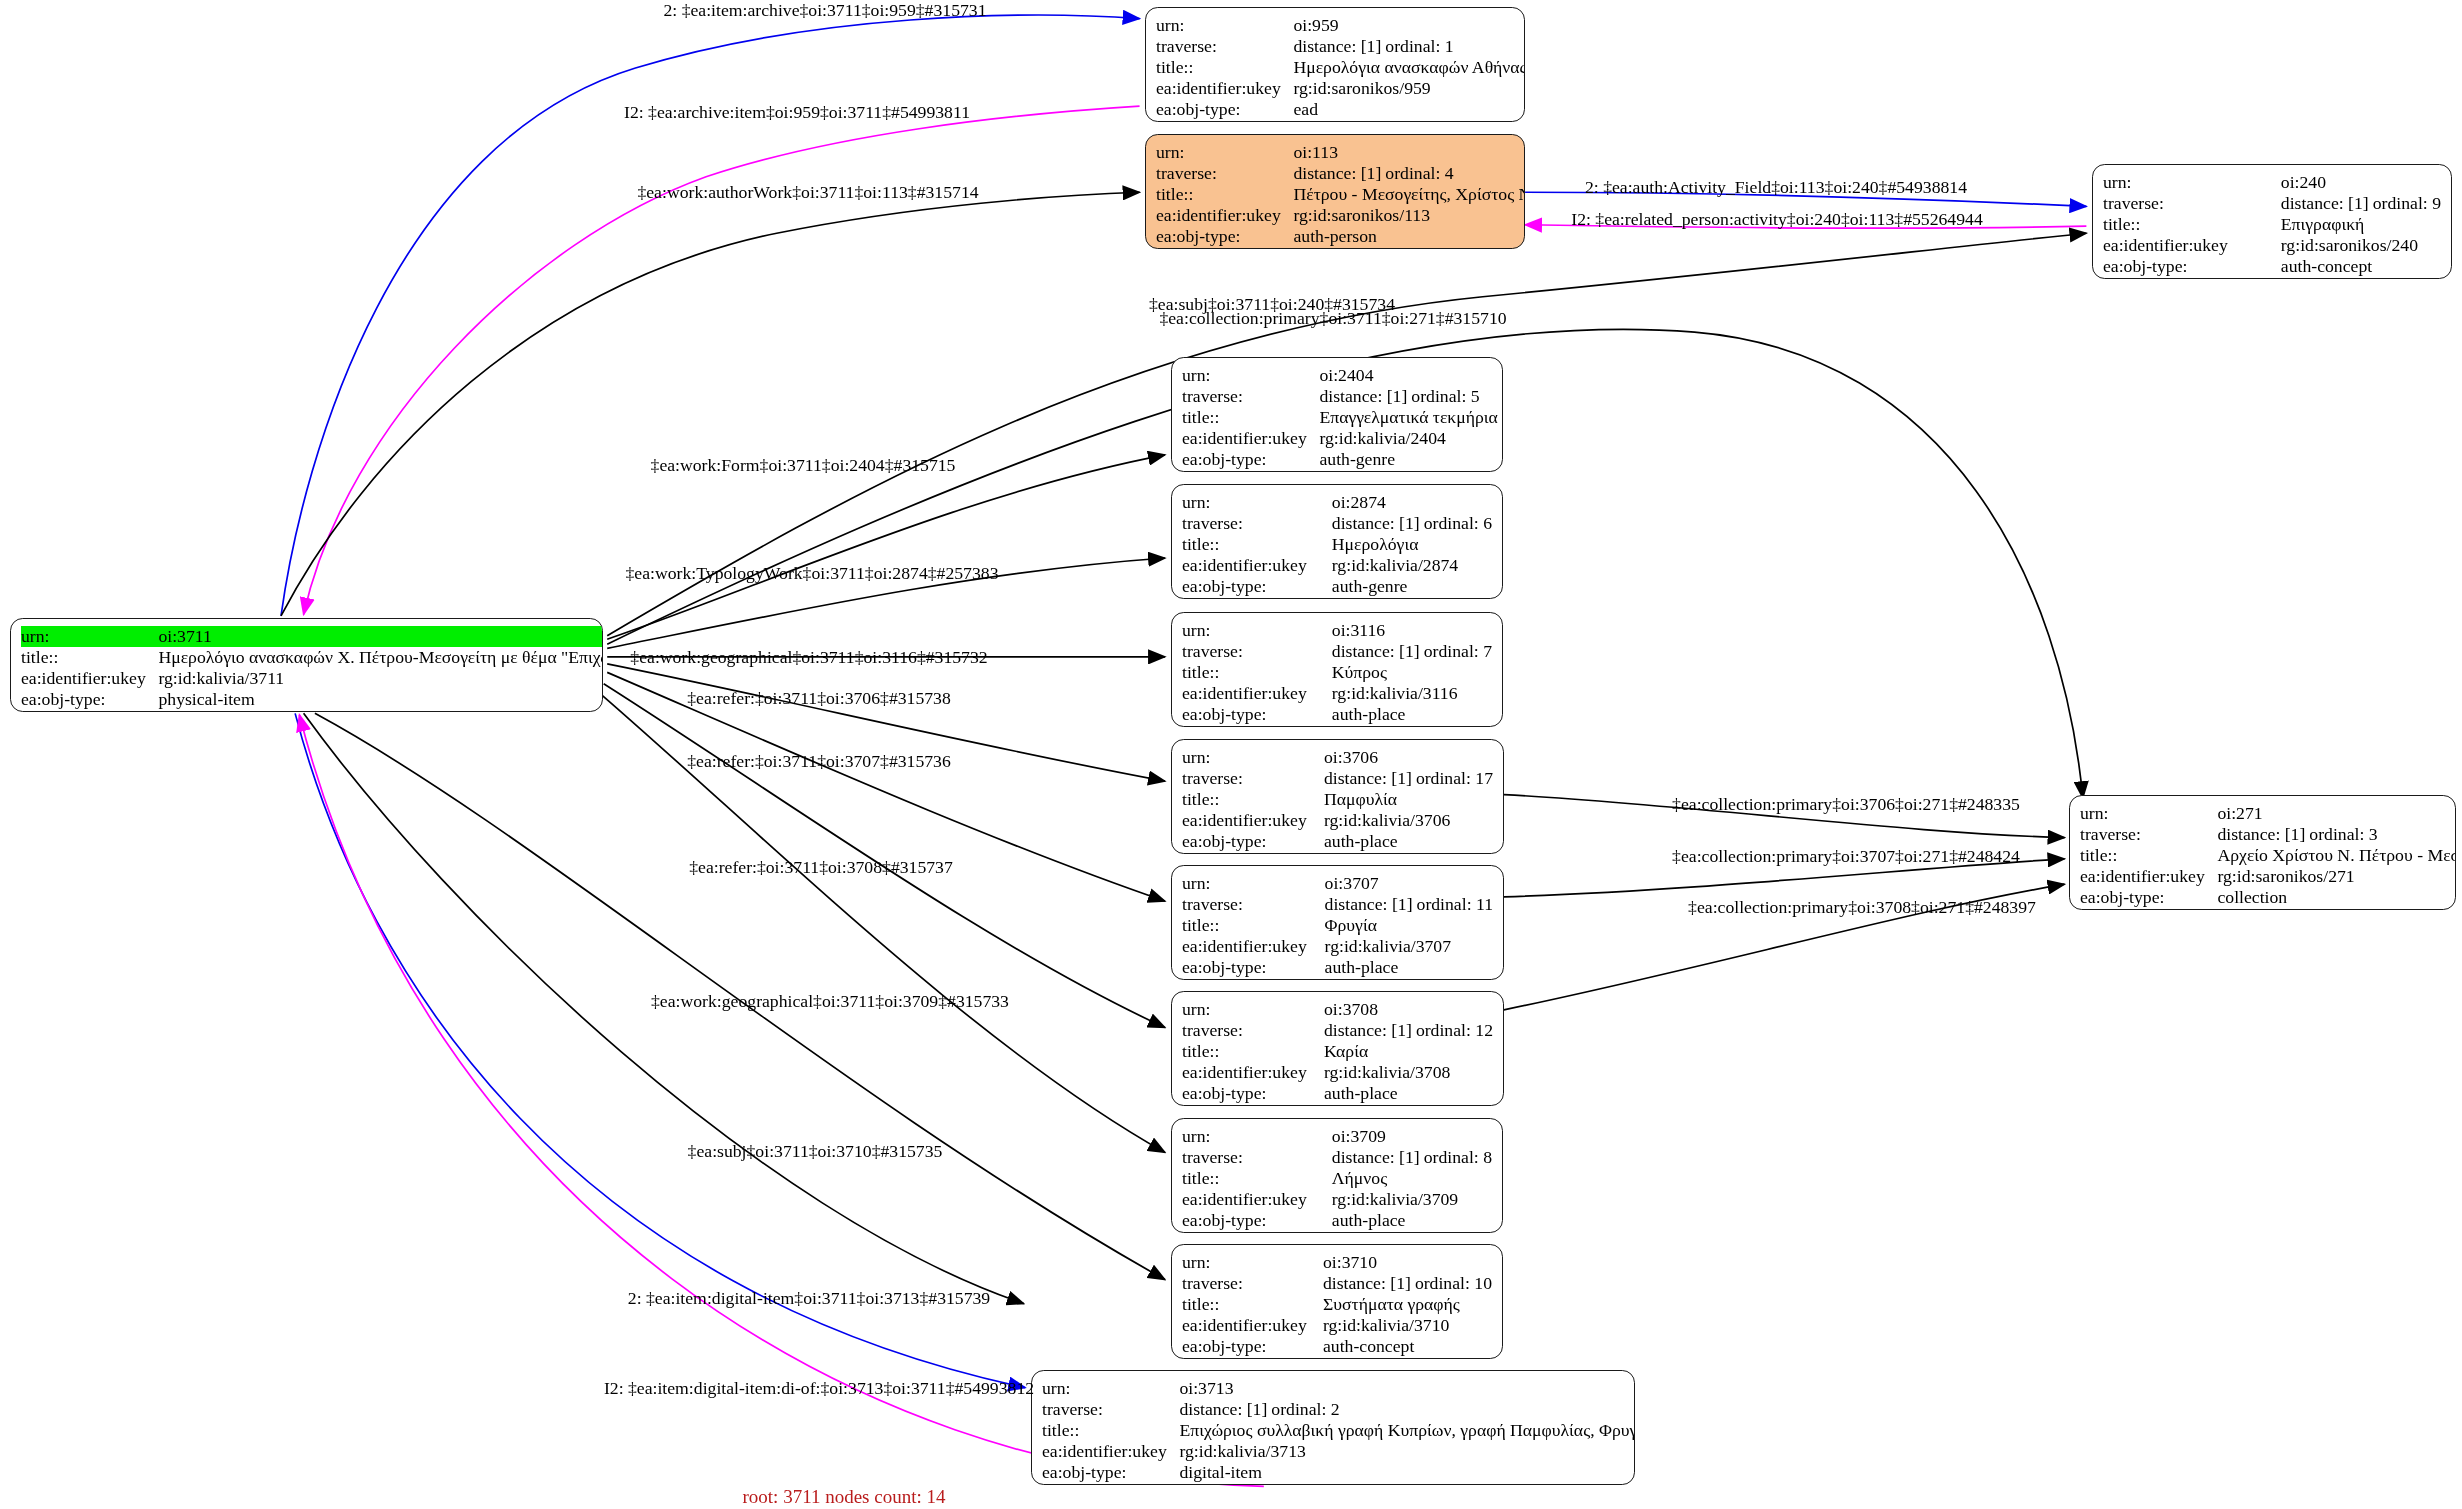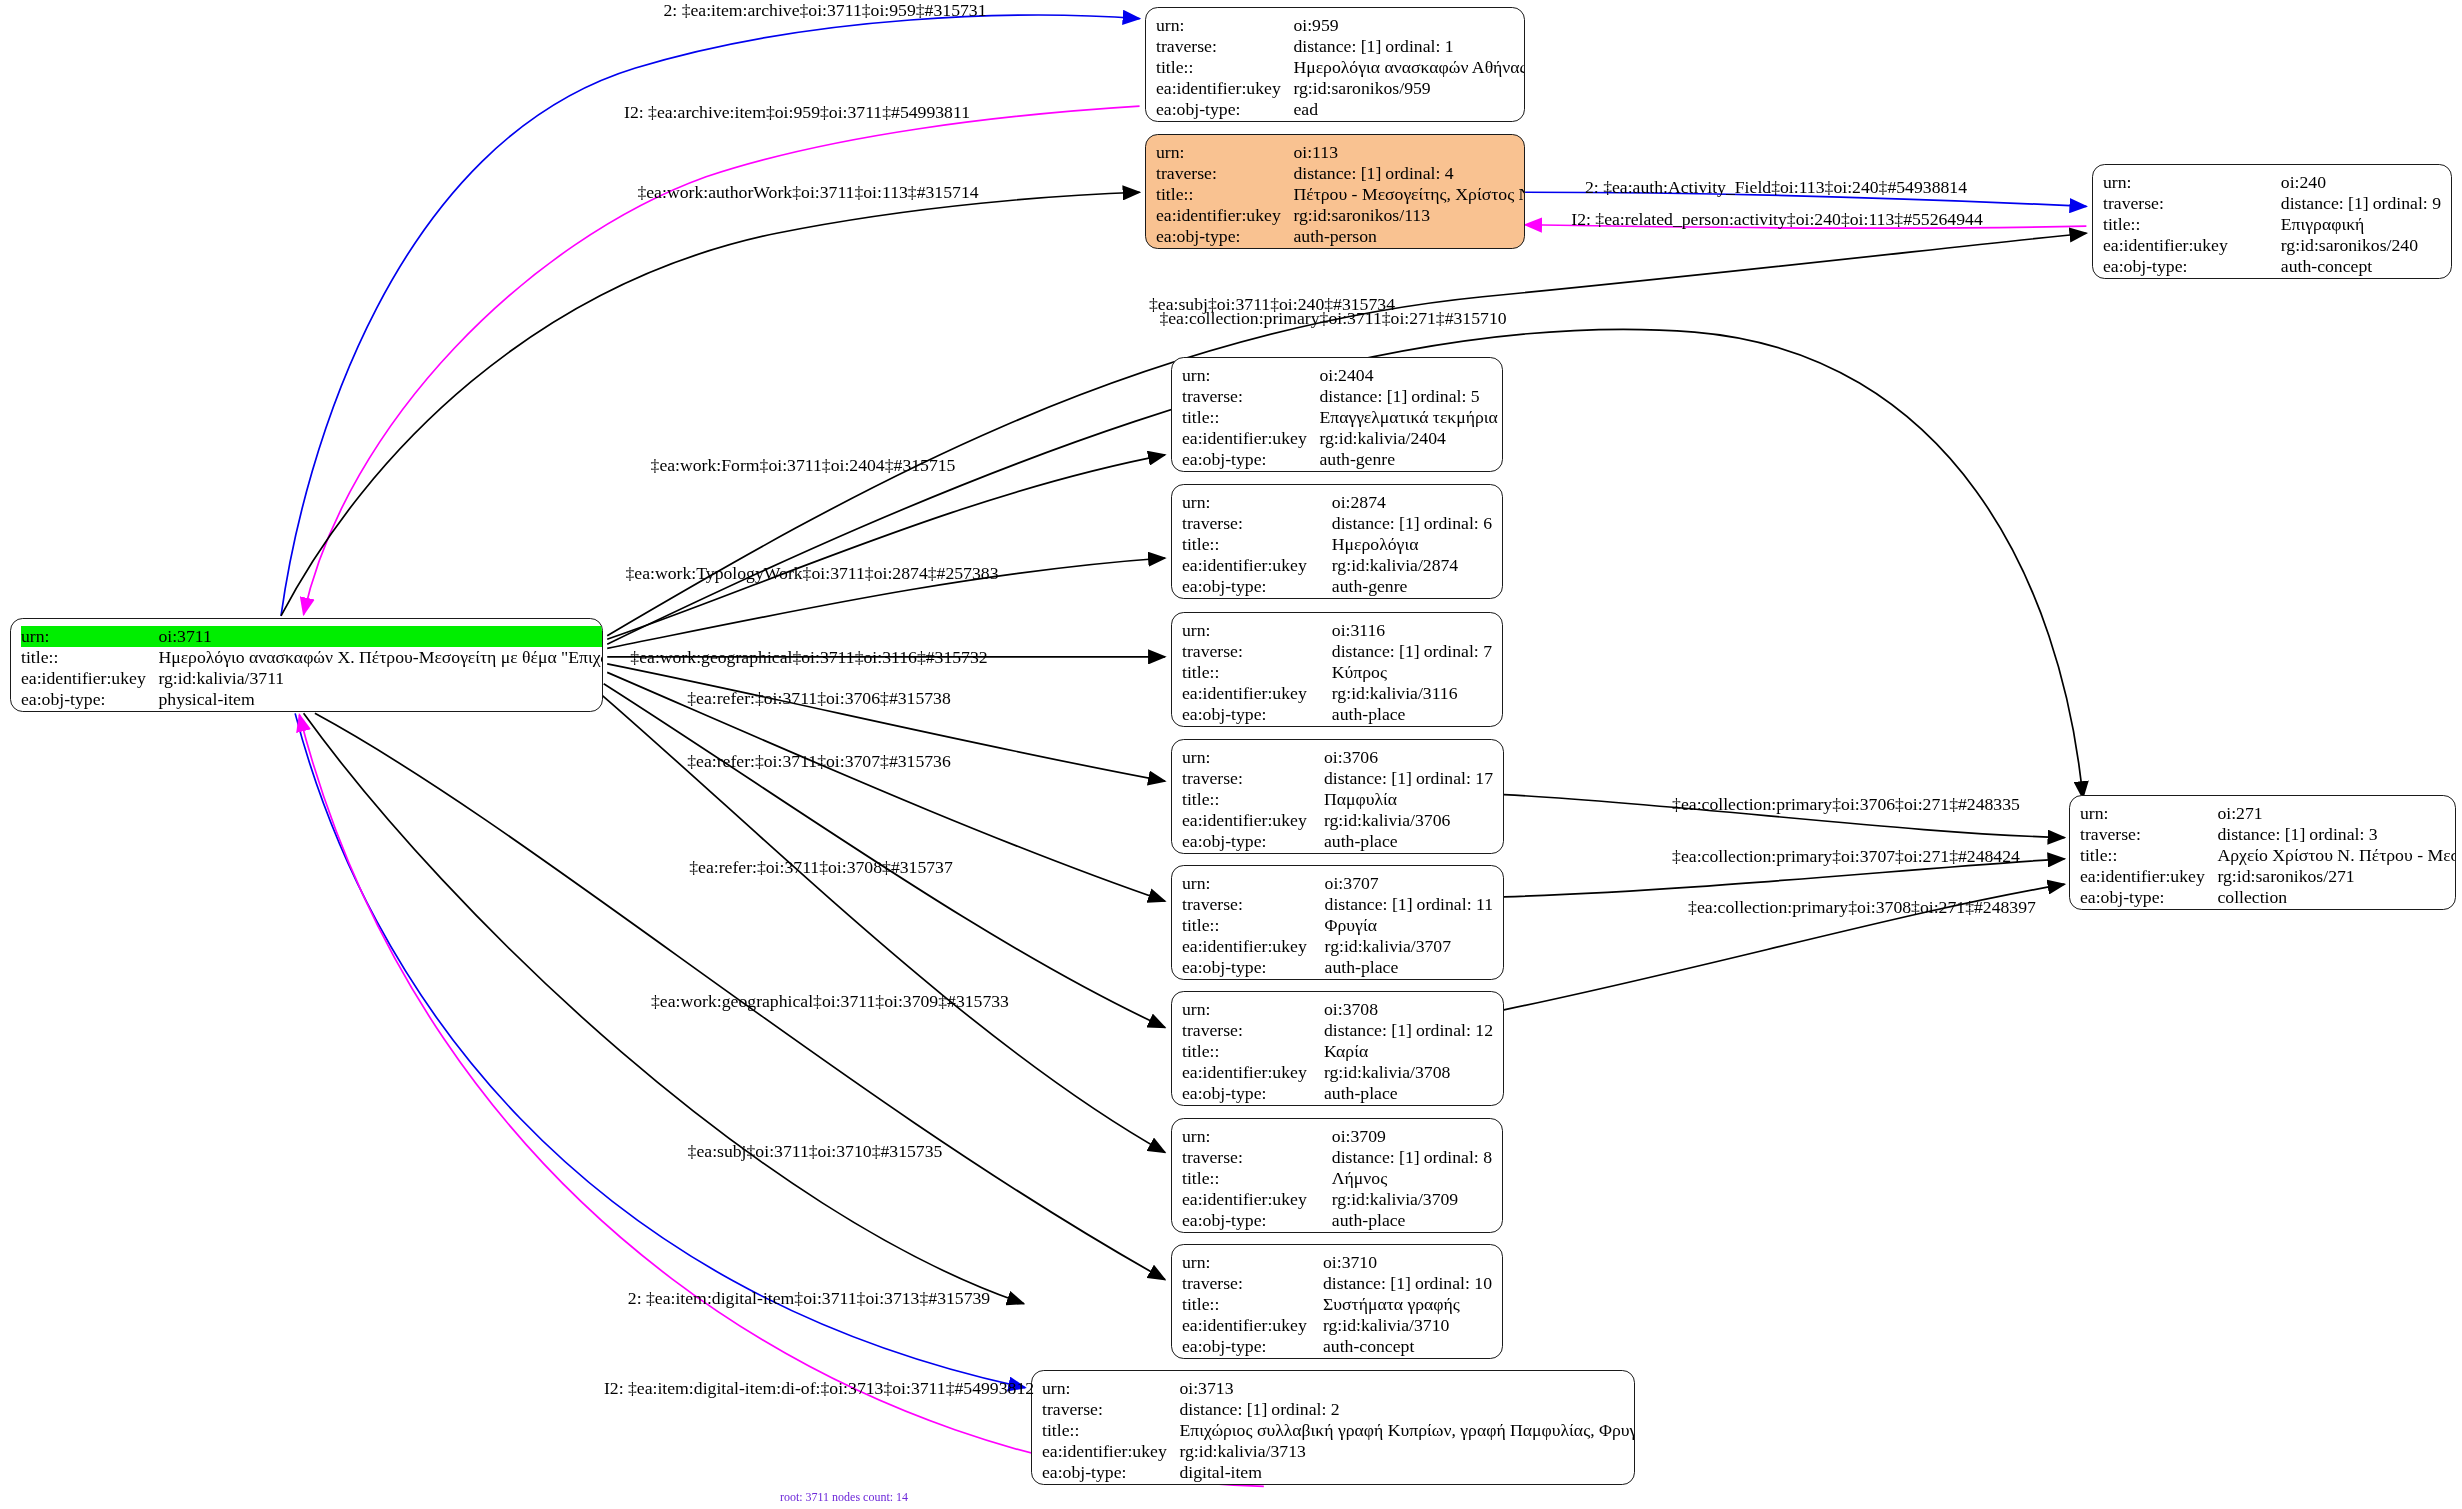--- a/index.html
+++ b/index.html
@@ -56,22 +56,22 @@
     position: absolute;
     font-family: "Liberation Serif", "DejaVu Serif", serif;
     font-size: 17.7px;
     color: #000000;
     white-space: nowrap;
     transform: translate(-50%, -50%);
   }
   .footer-label {
     position: absolute;
     font-family: "Liberation Serif", "DejaVu Serif", serif;
-    font-size: 12px;
-    color: #6d28d9;
+    font-size: 19px;
+    color: #b91c1c;
     white-space: nowrap;
     transform: translate(-50%, -50%);
   }
 </style>
 </head>
 <body>
 
 <div id="canvas">
 
   <svg class="edge-layer" viewBox="0 0 3487 2138">

